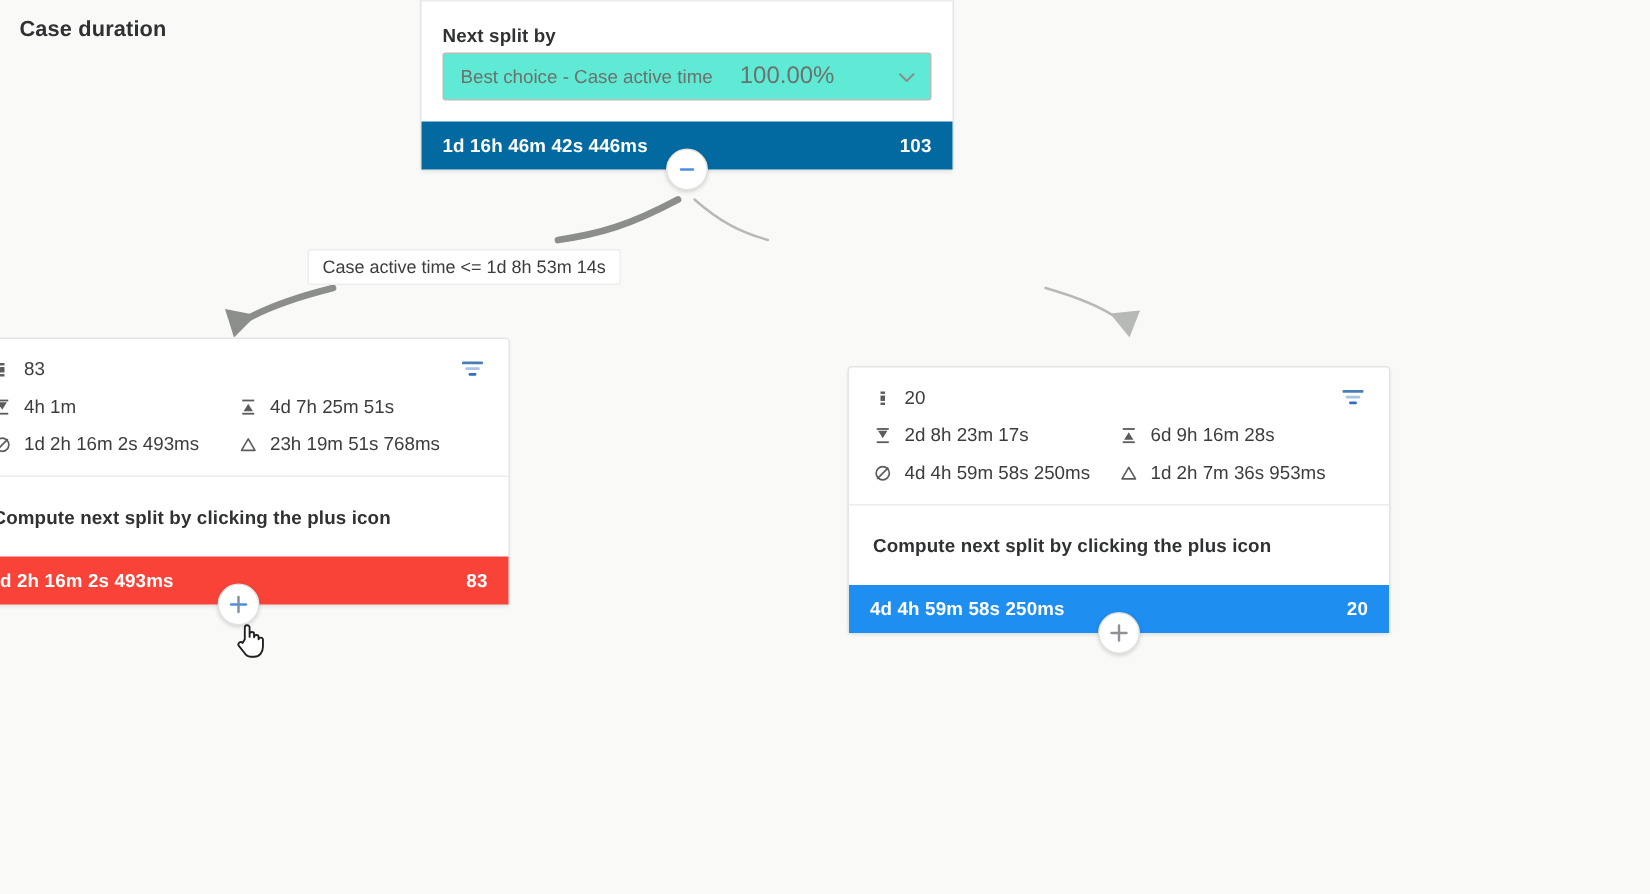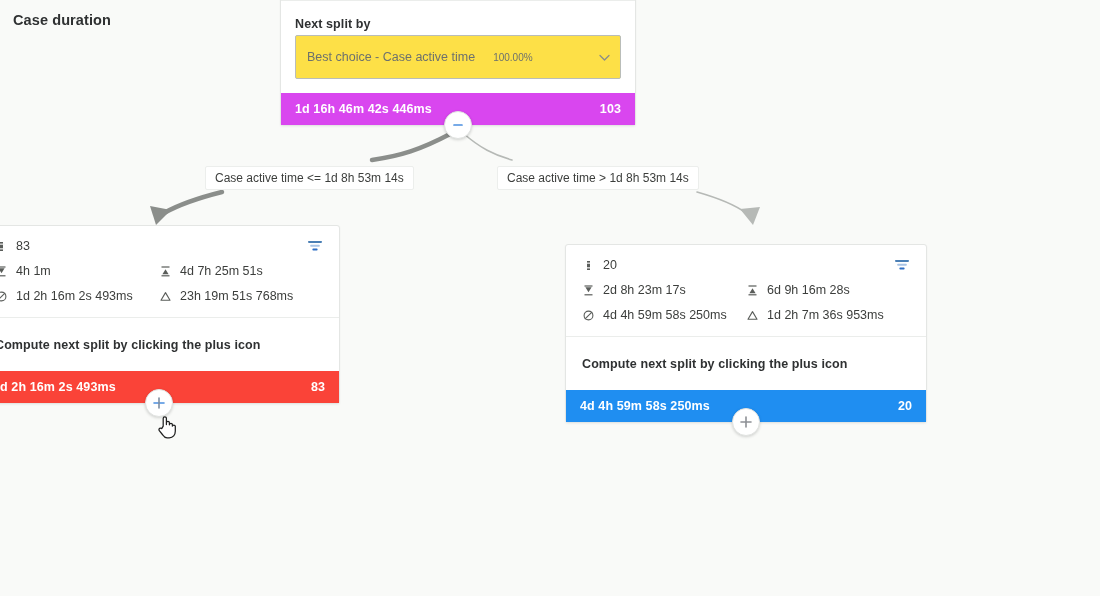--- a/index.html
+++ b/index.html
@@ -72,36 +72,36 @@
 
   .field-label {
     font-size: 12.5px;
     font-weight: bold;
     color: #2f3132;
     margin-bottom: 4px;
     letter-spacing: 0.1px;
   }
 
   .select-box {
-    height: 44px;
+    height: 32px;
     border: 1px solid #b9bdb9;
     border-radius: 2px;
-    background: #fde047;
+    background: #5eead4;
     display: flex;
     align-items: center;
     padding: 0 9px 0 11px;
     cursor: pointer;
   }
   .select-value {
     font-size: 12.5px;
     color: #6d716d;
     white-space: nowrap;
   }
   .select-pct {
-    font-size: 10px;
+    font-size: 16px;
     color: #6d716d;
     margin-left: 18px;
     white-space: nowrap;
   }
   .chev {
     margin-left: auto;
     width: 13px;
     height: 13px;
     flex: none;
   }
@@ -115,21 +115,21 @@
     align-items: center;
     padding: 0 14px;
     color: #ffffff;
     font-size: 12.5px;
     font-weight: bold;
     letter-spacing: 0.1px;
     cursor: pointer;
   }
   .bar .bar-count { margin-left: auto; font-weight: bold; }
 
-  .bar-crimson { background: #d946ef; }
+  .bar-crimson { background: #0369a1; }
   .bar-red     { background: #fa4338; }
   .bar-blue    { background: #1f8ef1; }
 
   
   .handle {
     position: absolute;
     left: 50%;
     bottom: -14px;
     transform: translateX(-50%);
     width: 28px;
@@ -269,21 +269,20 @@
         <span>
           <svg width="14" height="14" viewBox="0 0 14 14">
             <line x1="3" y1="7" x2="11" y2="7" stroke="#4b8fe0" stroke-width="1.7" stroke-linecap="round"></line>
           </svg>
         </span>
       </div>
     </div>
   </div>
 
   <div class="edge-label edge-label-left">Case active time &lt;= 1d 8h 53m 14s</div>
-  <div class="edge-label edge-label-right">Case active time &gt; 1d 8h 53m 14s</div>
 
   <div class="node node-child node-left">
     <div class="stats">
 
       <div class="stat-row stat-head">
         <div class="stat">
           <span class="stat-ico">
             <svg width="13" height="13" viewBox="0 0 13 13">
               <rect x="5" y="2" width="3" height="9" fill="#5a5d5a"></rect>
               <rect x="3" y="3.6" width="7" height="1.1" fill="#f7f8f7"></rect>

